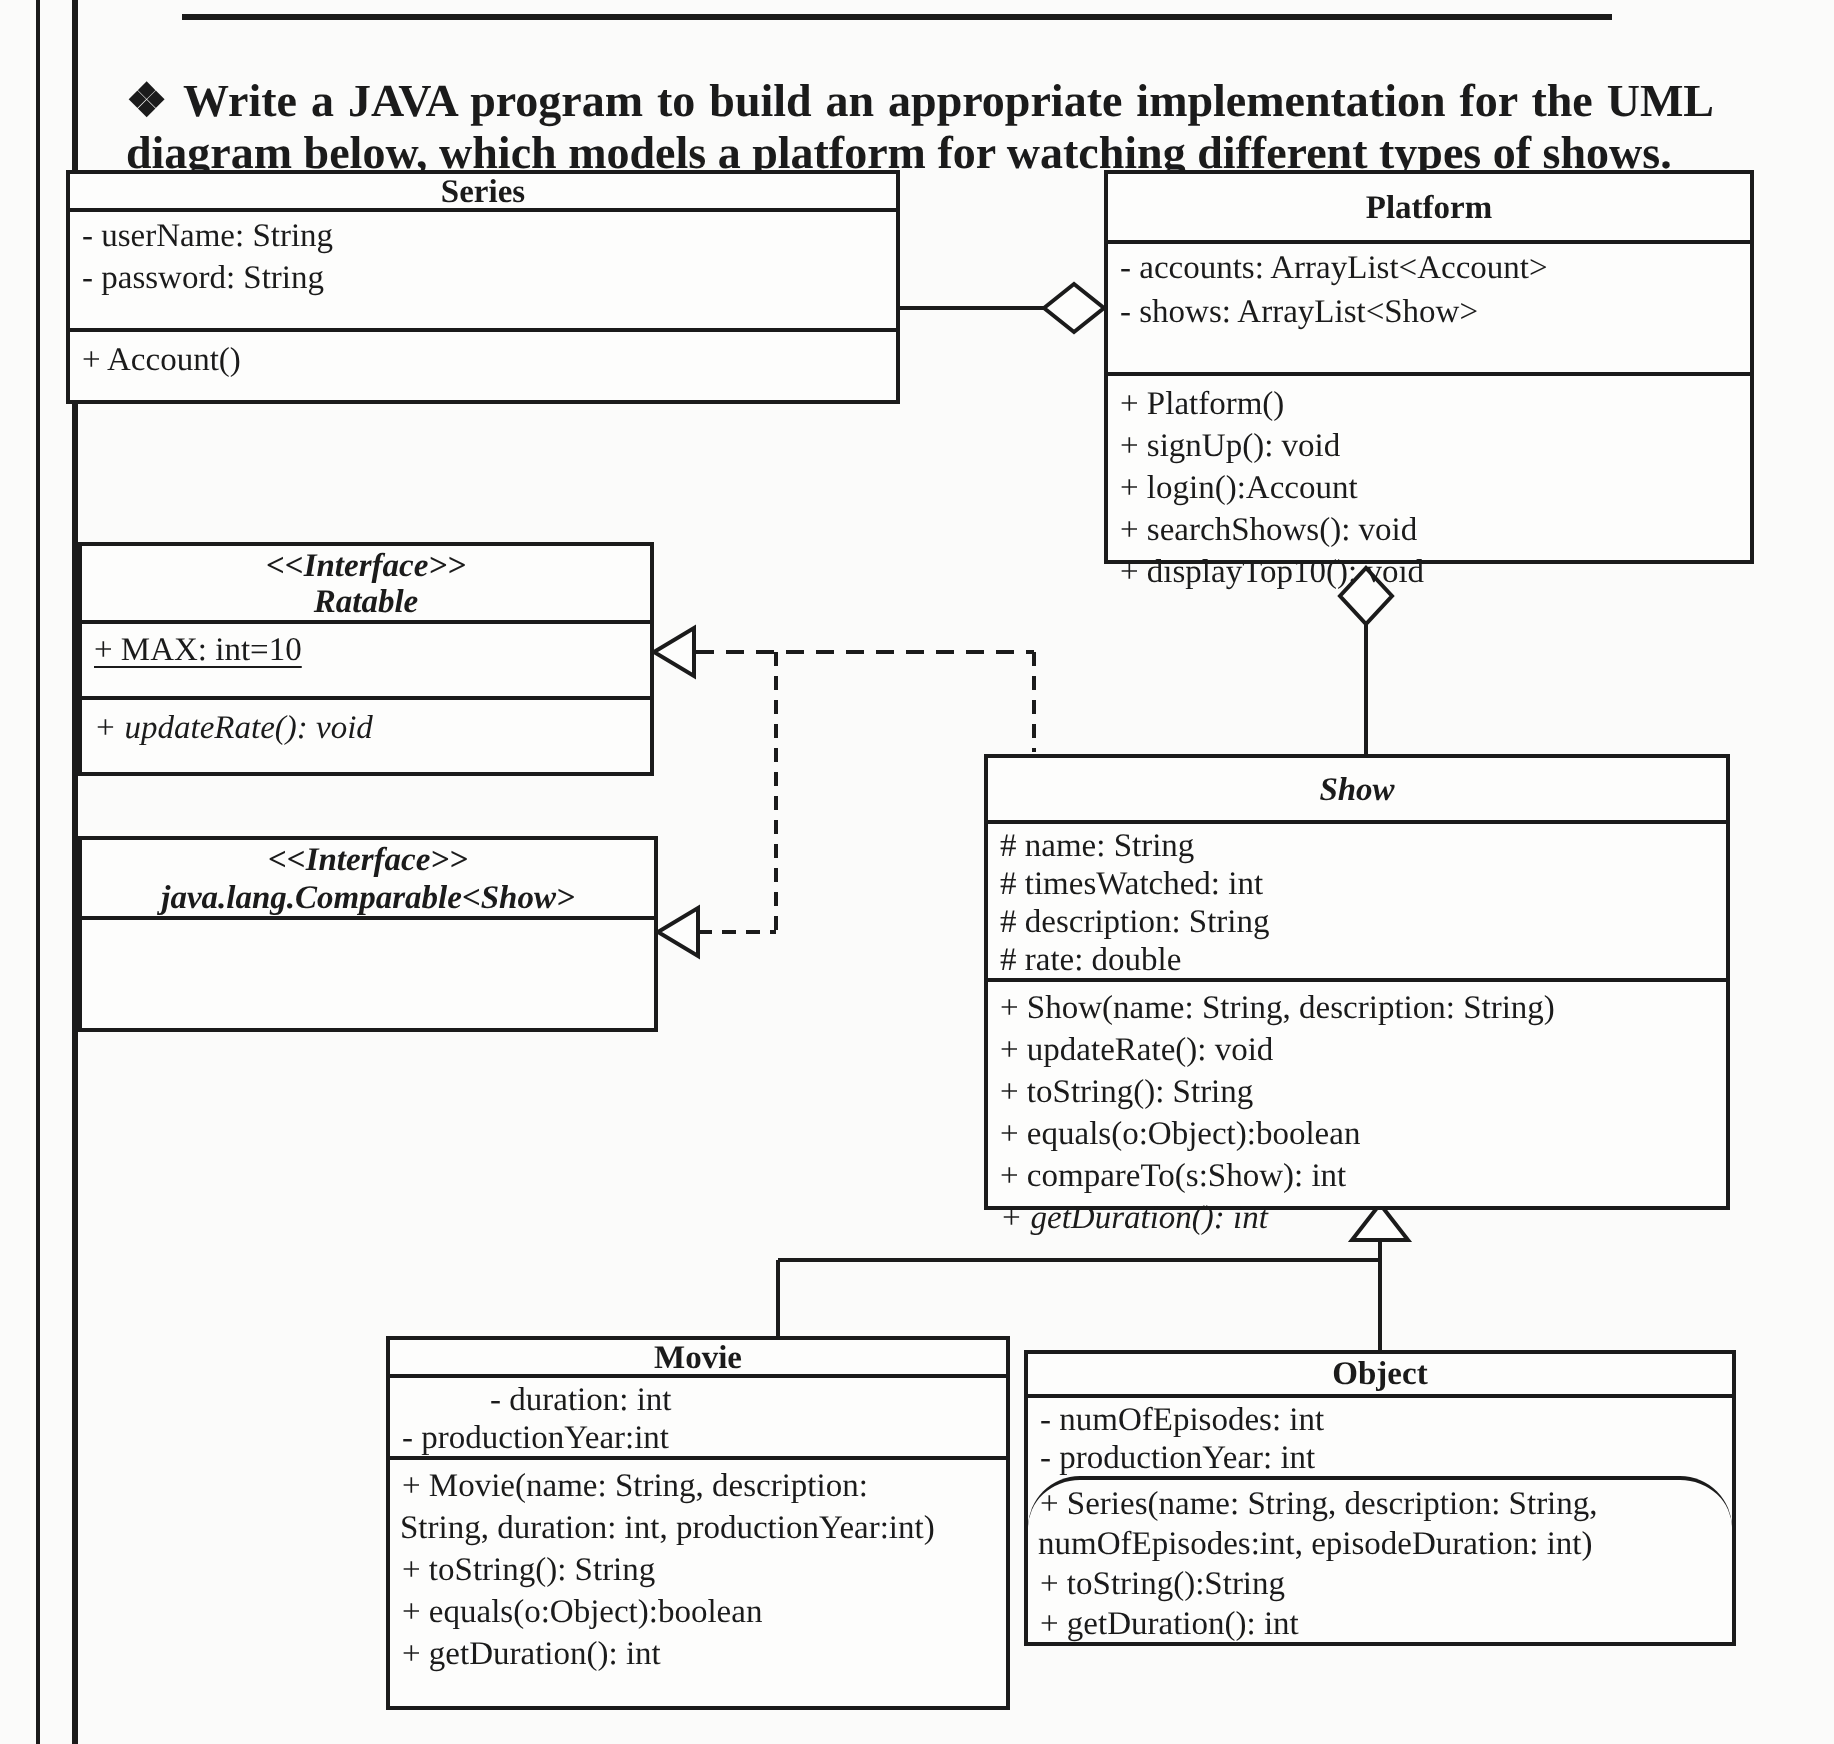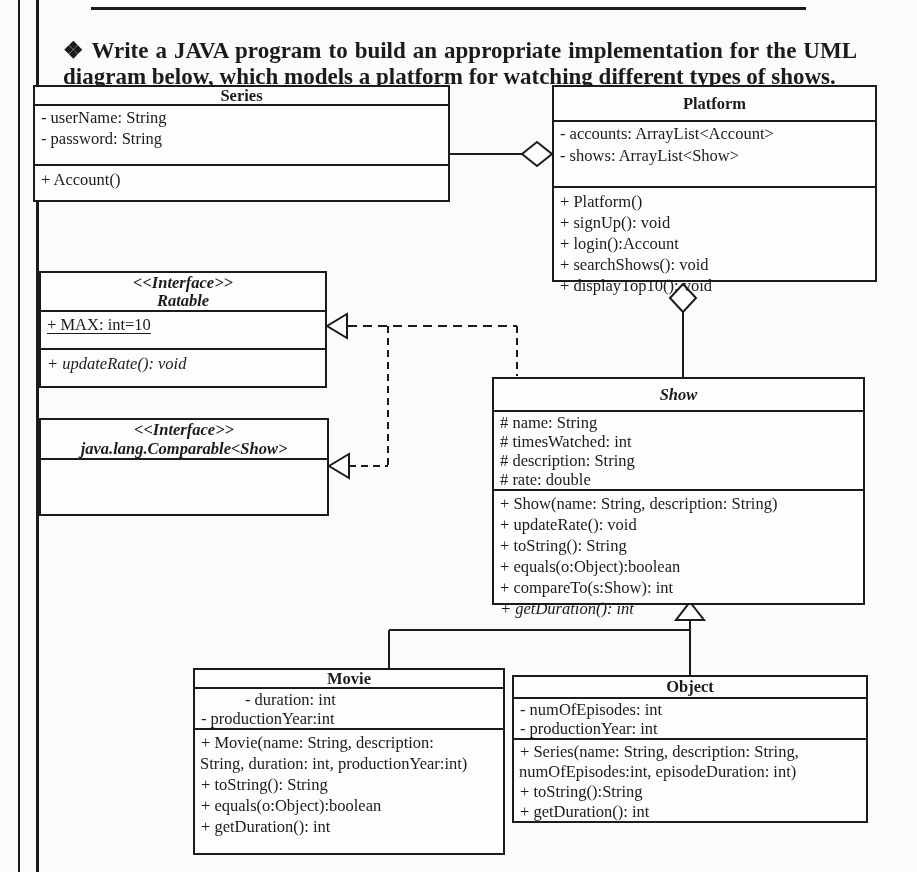--- a/index.html
+++ b/index.html
@@ -162,21 +162,21 @@
       <div class="line" style="line-height:21px;">+ getDuration(): int</div>
     </div>
   </div>
 
   <div class="uml" style="left:512px;top:675px;width:356px;height:148px;">
     <div class="uml-title" style="height:20px;line-height:20px;">Object</div>
     <div class="uml-sec" style="height:41px;">
       <div class="line" style="line-height:19px;">- numOfEpisodes: int</div>
       <div class="line" style="line-height:19px;">- productionYear: int</div>
     </div>
-    <div class="uml-sec grow" style="padding-top:2px;">
+    <div class="uml-sec grow" style="padding-top:2px;border-radius:26px;">
       <div class="line" style="line-height:20px;">+ Series(name: String, description: String,</div>
       <div class="line" style="line-height:20px;margin-left:-1px;">numOfEpisodes:int, episodeDuration: int)</div>
       <div class="line" style="line-height:20px;">+ toString():String</div>
       <div class="line" style="line-height:20px;">+ getDuration(): int</div>
     </div>
   </div>
 
 </div>
 
 </body></html>

